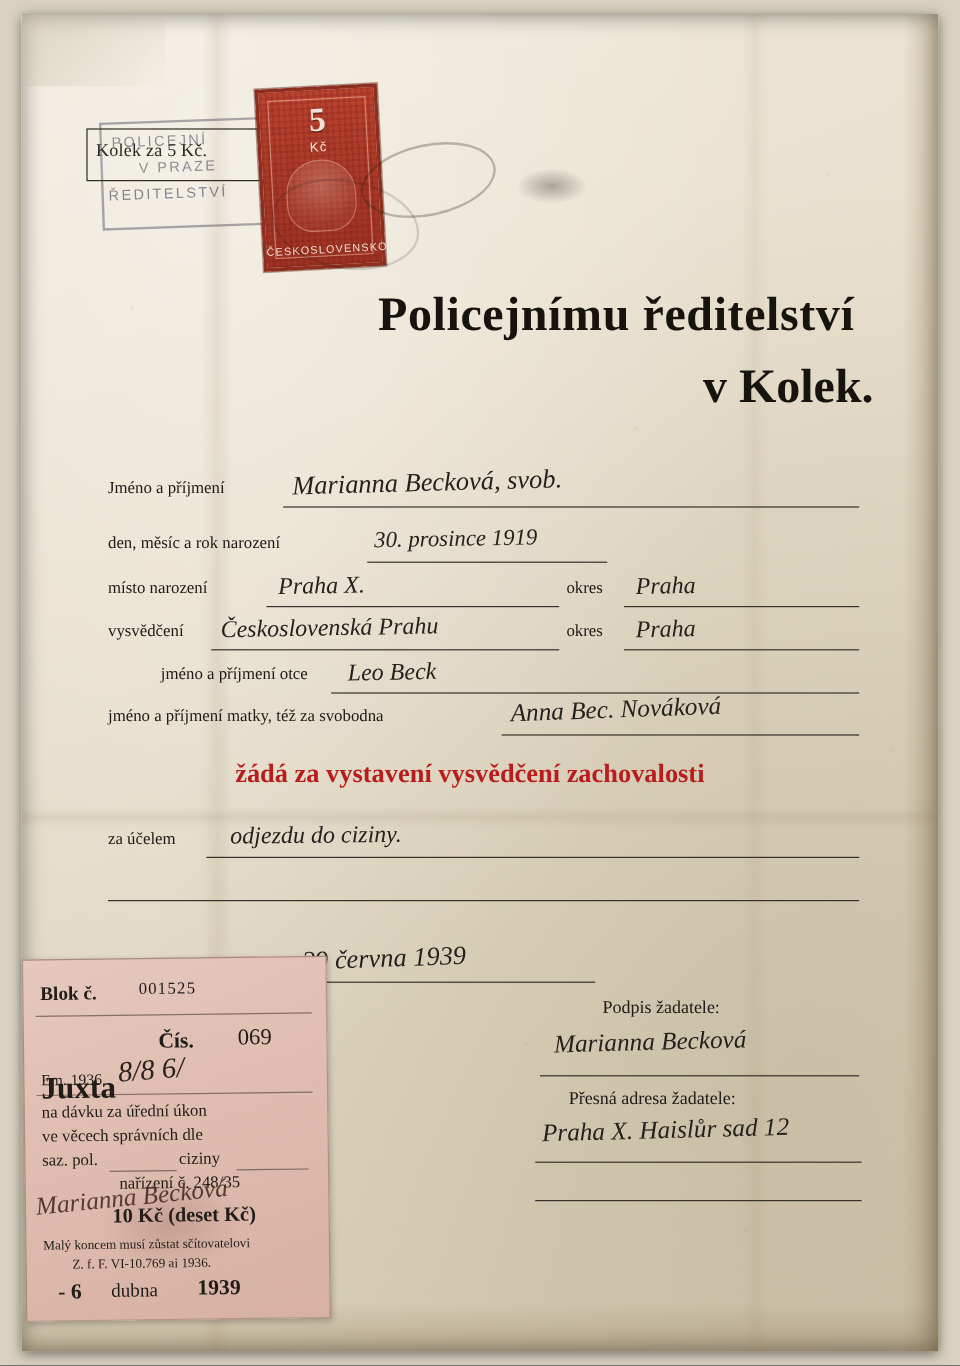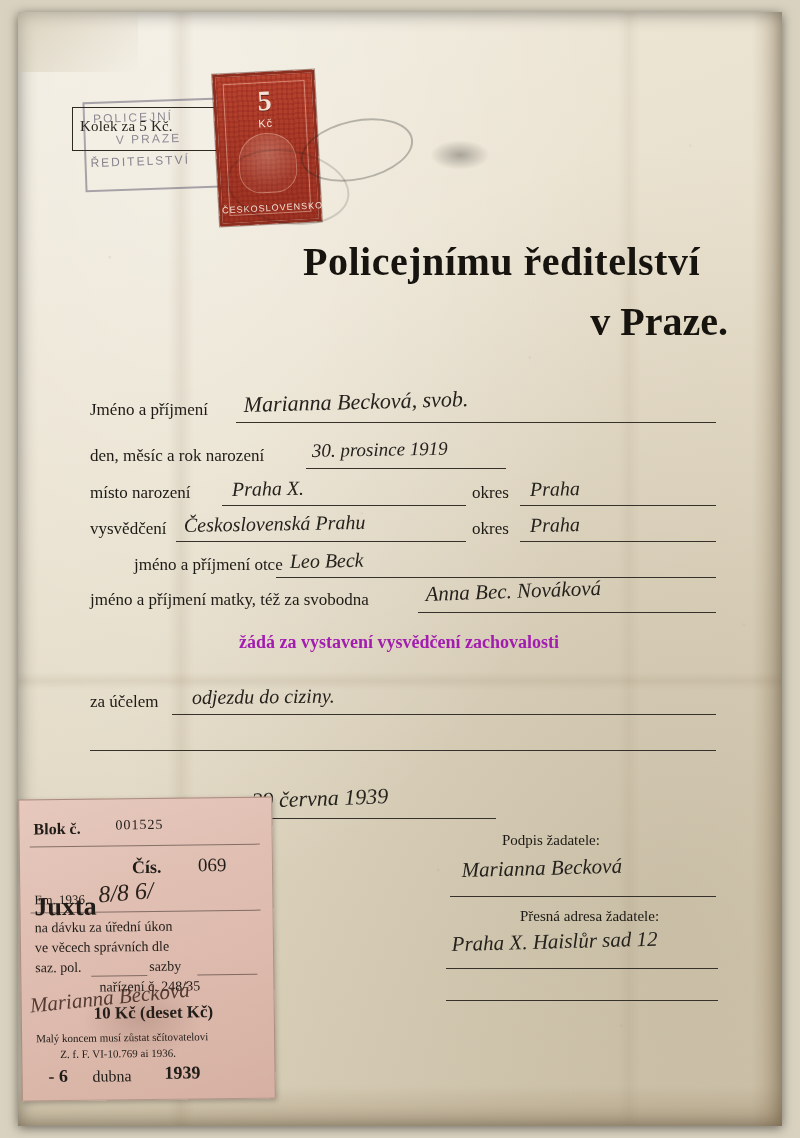--- a/index.html
+++ b/index.html
@@ -172,21 +172,21 @@
   .cancel-ink {
     position: absolute;
     pointer-events: none;
     border: 2px solid rgba(30,28,26,0.62);
     border-radius: 50%;
   }
 
   
   #title1 {
     position: absolute;
-    left: 0;
+    left: 12px;
     top: 238px;
     width: 700px;
     text-align: right;
     font-size: 40px;
     font-weight: bold;
     color: #17140f;
     font-family: "Liberation Serif", serif;
     letter-spacing: 0.5px;
   }
   #title2 {
@@ -197,21 +197,21 @@
     text-align: right;
     font-size: 40px;
     font-weight: bold;
     color: #17140f;
     font-family: "Liberation Serif", serif;
   }
 
   
   .frow {
     position: absolute;
-    font-size: 17px;
+    font-size: 14px;
     color: #1d1a15;
     font-family: "Liberation Serif", serif;
     white-space: nowrap;
   }
   .rule {
     position: absolute;
     border-bottom: 1px solid #36312a;
     height: 0;
   }
   .hand {
@@ -220,25 +220,24 @@
     font-style: italic;
     color: #25221d;
     white-space: nowrap;
     transform-origin: left bottom;
   }
 
   #bold-line {
     position: absolute;
     left: 196px;
     top: 632px;
-    font-size: 18px;
+    font-size: 22px;
     font-weight: bold;
-    color: #a21caf;
-    font-family: "Liberation Serif", serif;
-    margin-left: 43px;
+    color: #b91c1c;
+    font-family: "Liberation Serif", serif;
   }
 
   
   #juxta {
     position: absolute;
     left: 20px;
     top: 798px;
     width: 252px;
     height: 300px;
     background: linear-gradient(160deg, #e6c8bd 0%, #dfbdb0 45%, #d6b1a3 100%);
@@ -310,21 +309,21 @@
     <div class="cur">Kč</div>
     <div class="lion"></div>
     <div class="bot">ČESKOSLOVENSKO</div>
   </div>
 
   <div class="cancel-ink" style="left:300px; top:120px; width:110px; height:56px; transform:rotate(-12deg); opacity:.45;"></div>
   <div class="cancel-ink" style="left:226px; top:150px; width:120px; height:70px; transform:rotate(10deg); opacity:.25;"></div>
   <div class="cancel-ink" style="left:430px; top:140px; width:60px; height:30px; border:none; background:radial-gradient(ellipse, rgba(40,38,34,.35), rgba(40,38,34,0) 70%);"></div>
 
   <div id="title1">Policejnímu ředitelství</div>
-  <div id="title2">v Praze.</div>
+  <div id="title2">v Kolek.</div>
 
   <div class="frow" style="left:90px; top:400px;">Jméno a příjmení</div>
   <div class="rule" style="left:236px; top:422px; width:480px;"></div>
   <div class="hand" style="left:244px; top:392px; font-size:22px; transform:rotate(-1.5deg);">Marianna Becková, svob.</div>
 
   <div class="frow" style="left:90px; top:446px;">den, měsíc a rok narození</div>
   <div class="rule" style="left:306px; top:468px; width:200px;"></div>
   <div class="hand" style="left:312px; top:440px; font-size:19px; transform:rotate(-1deg);">30. prosince 1919</div>
 
   <div class="frow" style="left:90px; top:483px;">místo narození</div>
@@ -356,42 +355,42 @@
   <div class="hand" style="left:192px; top:686px; font-size:20px; transform:rotate(-0.6deg);">odjezdu do ciziny.</div>
   <div class="rule" style="left:90px; top:750px; width:626px;"></div>
 
   <div class="dateline" style="left:236px; top:818px; width:260px;"></div>
   <div class="hand" style="left:252px; top:788px; font-size:22px; transform:rotate(-2deg);">29 června 1939</div>
 
   <div class="sigcap" style="left:502px; top:832px;">Podpis žadatele:</div>
   <div class="hand" style="left:462px; top:858px; font-size:21px; transform:rotate(-1.5deg);">Marianna Becková</div>
   <div class="dateline" style="left:450px; top:896px; width:266px;"></div>
 
-  <div class="sigcap" style="left:520px; top:908px;text-align:right;">Přesná adresa žadatele:</div>
+  <div class="sigcap" style="left:474px; top:908px;text-align:right;">Přesná adresa žadatele:</div>
   <div class="hand" style="left:452px; top:932px; font-size:21px; transform:rotate(-1.5deg);">Praha X. Haislůr sad 12</div>
   <div class="dateline" style="left:446px; top:968px; width:272px;"></div>
   <div class="dateline" style="left:446px; top:1000px; width:272px;"></div>
 
   <div id="juxta">
     <div class="j" style="left:14px; top:20px; font-size:16px; font-weight:bold;">Blok č.</div>
     <div class="j" style="left:96px; top:18px; font-size:14px; letter-spacing:1px;">001525</div>
     <div class="jline" style="left:10px; top:46px; width:230px;"></div>
 
     <div class="j" style="left:14px; top:52px; font-size:26px; font-weight:bold; font-family:'Liberation Serif', serif;margin-top:40px;">Juxta</div>
     <div class="j" style="left:112px; top:58px; font-size:18px; font-weight:bold;">Čís.</div>
     <div class="j" style="left:178px; top:56px; font-size:19px;">069</div>
 
     <div class="j" style="left:14px; top:92px; font-size:13px;">Em. 1936</div>
     <div class="jhand" style="left:78px; top:80px; font-size:24px; transform:rotate(-4deg);">8/8 6/</div>
     <div class="jline" style="left:10px; top:112px; width:230px;"></div>
 
     <div class="j" style="left:14px; top:120px; font-size:14px;">na dávku za úřední úkon</div>
     <div class="j" style="left:14px; top:140px; font-size:14px;">ve věcech správních dle</div>
     <div class="j" style="left:14px; top:160px; font-size:14px;">saz. pol.</div>
-    <div class="j" style="left:128px; top:160px; font-size:14px;">sazby</div>
+    <div class="j" style="left:128px; top:160px; font-size:14px;">ciziny</div>
     <div class="jline" style="left:70px; top:176px; width:56px;"></div>
     <div class="jline" style="left:176px; top:176px; width:60px;"></div>
     <div class="j" style="left:78px; top:180px; font-size:14px;">nařízení č. 248/35</div>
     <div class="j" style="left:72px; top:204px; font-size:17px; font-weight:bold;">10 Kč (deset Kč)</div>
     <div class="jhand" style="left:8px; top:186px; font-size:21px; transform:rotate(-5deg); color:rgba(60,35,28,.85);">Marianna Becková</div>
 
     <div class="j" style="left:14px; top:232px; font-size:11px;">Malý koncem musí zůstat sčítovatelovi</div>
     <div class="j" style="left:38px; top:248px; font-size:11px;">Z. f. F. VI-10.769 ai 1936.</div>
     <div class="j" style="left:26px; top:266px; font-size:18px; font-weight:bold;">- 6</div>
     <div class="j" style="left:70px; top:268px; font-size:16px;">dubna</div>

